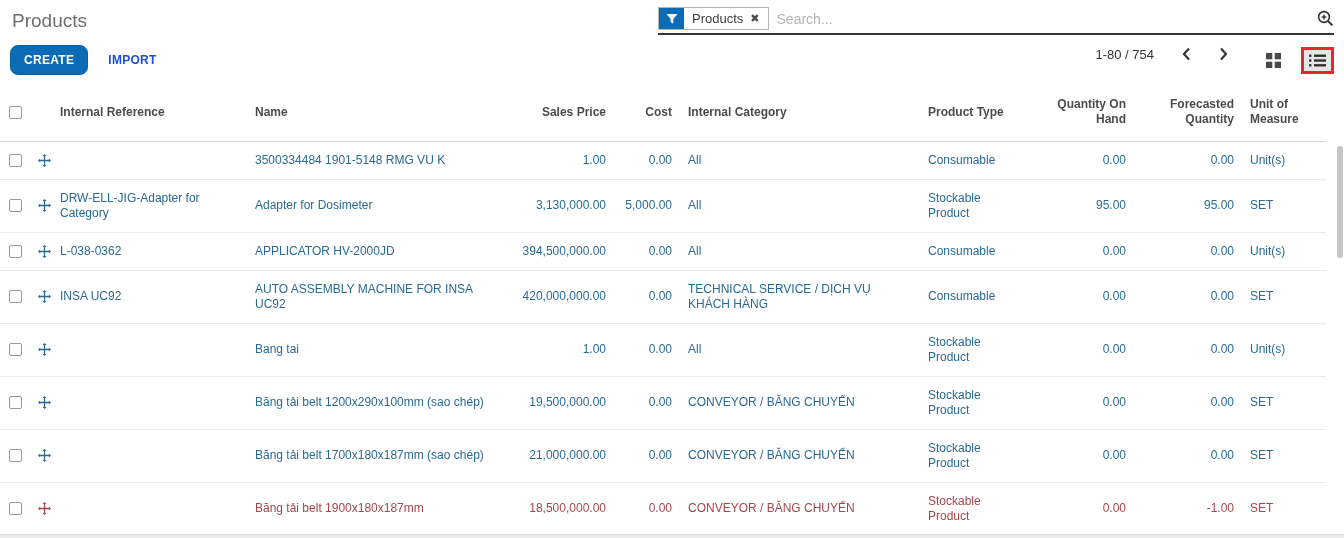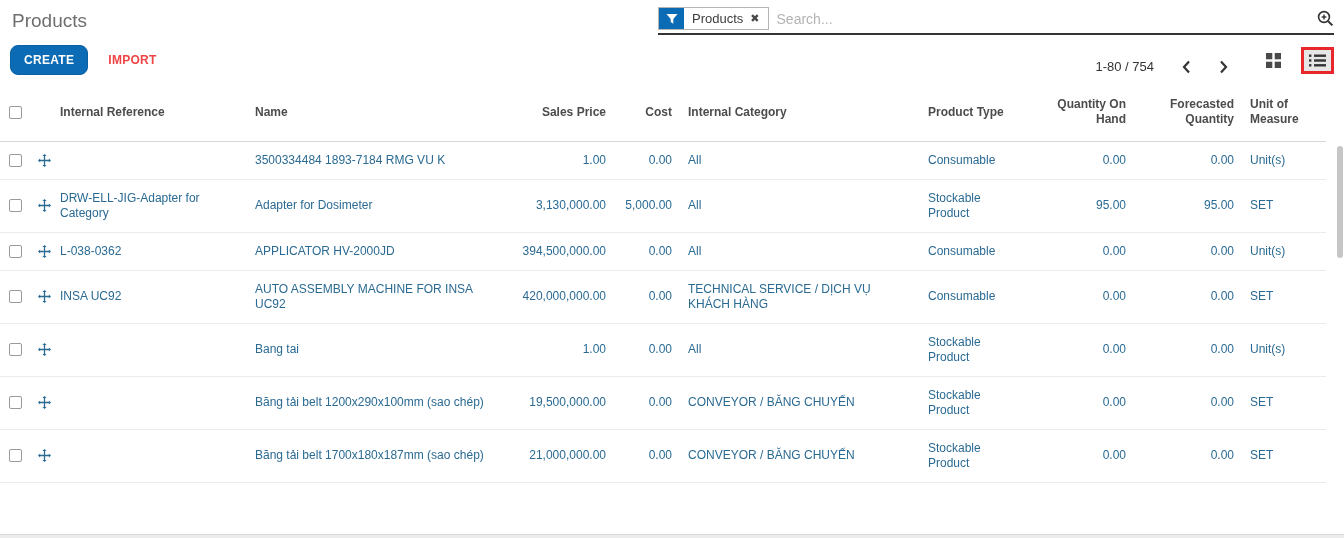--- a/index.html
+++ b/index.html
@@ -25,24 +25,24 @@
   .search-input::placeholder { color: #b3b3b3; }
   .magnifier-btn { background: none; border: none; padding: 0 0 0 6px; cursor: pointer; display: flex; align-items: center; }
 
   
   .cp-bottom { display: flex; align-items: center; padding: 9px 10px 9px 10px; height: 48px; }
   .btn-create {
     background: #0c6bb5; color: #fff; border: 1px solid #0a60a3; border-radius: 8px;
     font-size: 12px; font-weight: 700; padding: 7px 13px; letter-spacing: .3px; cursor: pointer; font-family: inherit;
   }
   .btn-import {
-    background: none; border: none; color: #ef4444; font-size: 12px; font-weight: 700;
+    background: none; border: none; color: #1d4ed8; font-size: 12px; font-weight: 700;
     margin-left: 20px; cursor: pointer; letter-spacing: .3px; font-family: inherit;
   }
-  .cp-right { margin-left: auto; display: flex; align-items: flex-end; }
+  .cp-right { margin-left: auto; display: flex; align-items: flex-start; }
   .pager-text { font-size: 13px; color: #333; }
   .pager-btn { background: none; border: none; padding: 0; margin-left: 28px; cursor: pointer; display: flex; align-items: center; }
   .switcher { display: flex; align-items: center; margin-left: 32px; }
   .view-btn { background: none; border: none; padding: 4px 6px; cursor: pointer; display: flex; align-items: center; }
   .view-btn.active { background: #e6e6e6; border: 3px solid #e8272c; padding: 4px 5px; margin-left: 14px; }
 
   
   .table-wrap { margin-top: 0; }
   table { border-collapse: collapse; table-layout: fixed; width: 1326px; font-size: 12px; }
   thead th {
@@ -166,21 +166,21 @@
       </thead>
       <tbody>
           <tr>
             <td class="c-select"><span class="checkbox"></span></td>
             <td>
   <svg class="handle-icon" width="13" height="13" viewBox="0 0 16 16">
     <path fill="currentColor" d="M8 0 L10.6 2.6 H8.8 V7.2 H13.4 V5.4 L16 8 L13.4 10.6 V8.8 H8.8 V13.4 H10.6 L8 16 L5.4 13.4 H7.2 V8.8 H2.6 V10.6 L0 8 L2.6 5.4 V7.2 H7.2 V2.6 H5.4 Z"></path>
   </svg>
 </td>
             <td></td>
-            <td>3500334484 1893-7184 RMG VU K</td>
+            <td>3500334484 1901-5148 RMG VU K</td>
             <td class="c-num">1.00</td>
             <td class="c-num">0.00</td>
             <td>All</td>
             <td>Consumable</td>
             <td class="c-num">0.00</td>
             <td class="c-num">0.00</td>
             <td>Unit(s)</td>
           </tr>
           <tr>
             <td class="c-select"><span class="checkbox"></span></td>
@@ -277,19 +277,36 @@
             <td></td>
             <td>Băng tải belt 1700x180x187mm (sao chép)</td>
             <td class="c-num">21,000,000.00</td>
             <td class="c-num">0.00</td>
             <td>CONVEYOR / BĂNG CHUYẾN</td>
             <td>Stockable Product</td>
             <td class="c-num">0.00</td>
             <td class="c-num">0.00</td>
             <td>SET</td>
           </tr>
+          <tr class="danger">
+            <td class="c-select"><span class="checkbox"></span></td>
+            <td>
+  <svg class="handle-icon" width="13" height="13" viewBox="0 0 16 16">
+    <path fill="currentColor" d="M8 0 L10.6 2.6 H8.8 V7.2 H13.4 V5.4 L16 8 L13.4 10.6 V8.8 H8.8 V13.4 H10.6 L8 16 L5.4 13.4 H7.2 V8.8 H2.6 V10.6 L0 8 L2.6 5.4 V7.2 H7.2 V2.6 H5.4 Z"></path>
+  </svg>
+</td>
+            <td></td>
+            <td>Băng tải belt 1900x180x187mm</td>
+            <td class="c-num">18,500,000.00</td>
+            <td class="c-num">0.00</td>
+            <td>CONVEYOR / BĂNG CHUYẾN</td>
+            <td>Stockable Product</td>
+            <td class="c-num">0.00</td>
+            <td class="c-num">-1.00</td>
+            <td>SET</td>
+          </tr>
         </tbody>
     </table>
   </div>
 
   <div class="vscroll-thumb"></div>
   <div class="hscroll"></div>
 </div>
 
 </body></html>

